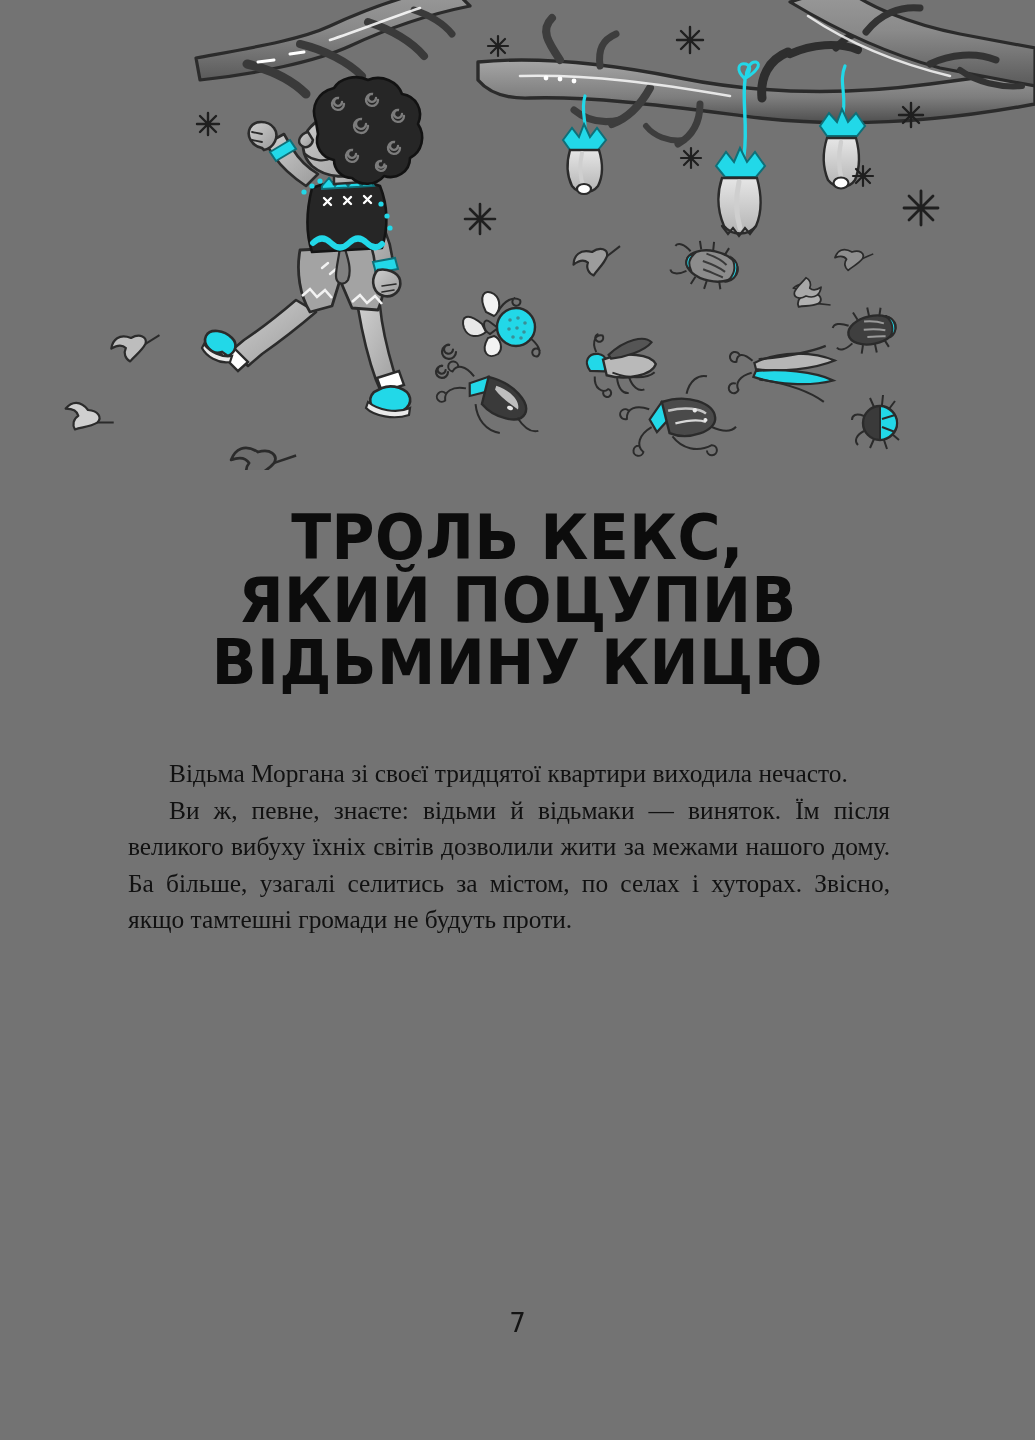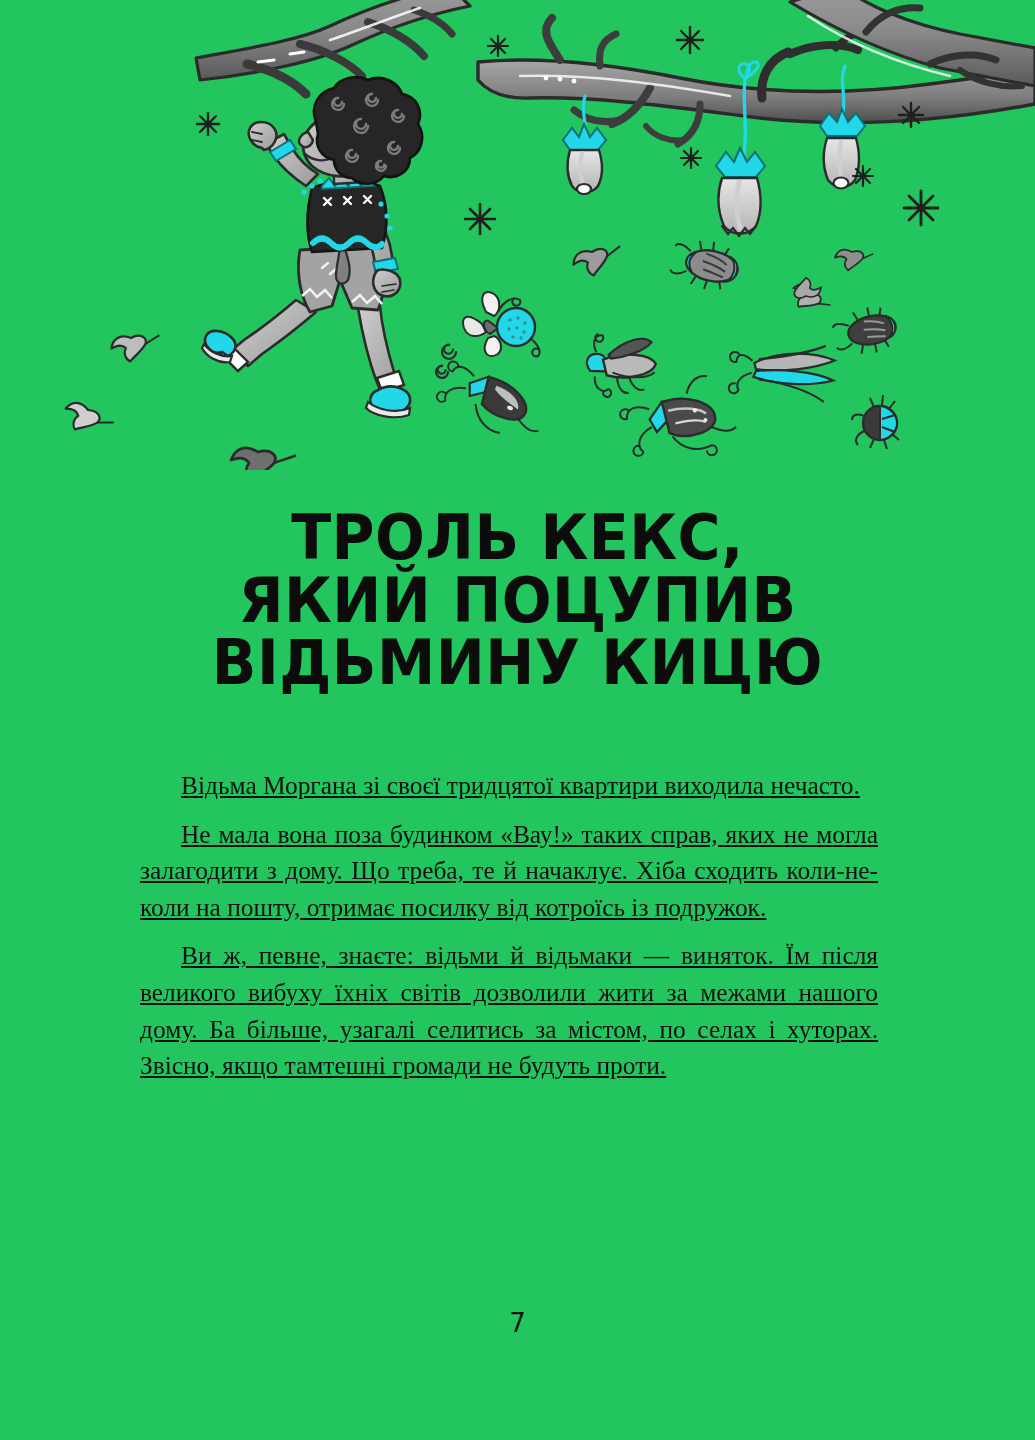--- a/index.html
+++ b/index.html
@@ -5,21 +5,21 @@
 <style>
   html, body {
     margin: 0;
     padding: 0;
     background: #ffffff;
   }
   #page {
     position: relative;
     width: 1035px;
     height: 1440px;
-    background: #22c55e;
+    background: #737373;
     overflow: hidden;
     font-family: "Liberation Serif", "DejaVu Serif", serif;
   }
 
   
   #illustration {
     position: absolute;
     left: 0; top: 0;
     width: 1035px;
     height: 470px;
@@ -52,23 +52,22 @@
     top: 755px;
     width: 762px;
     color: #111111;
     font-size: 25.4px;
     line-height: 36.6px;
     text-align: justify;
     text-justify: inter-word;
     hyphens: manual;
   }
   #body-text p {
-    margin: 12px;
+    margin: 0;
     text-indent: 41px;
-    text-decoration: underline;
   }
 
   
   #page-number {
     position: absolute;
     left: 0;
     top: 1308px;
     width: 1035px;
     text-align: center;
     font-family: "DejaVu Sans", "Liberation Sans", sans-serif;
@@ -454,19 +453,18 @@
   </div>
 
   <h1 id="chapter-title">
     <span class="tline">ТРОЛЬ КЕКС,</span>
     <span class="tline">ЯКИЙ ПОЦУПИВ</span>
     <span class="tline">ВІДЬМИНУ КИЦЮ</span>
   </h1>
 
   <div id="body-text">
     <p>Відьма Моргана зі своєї тридцятої квартири виходила нечасто.</p>
-    <p>Не мала вона поза будинком «Вау!» таких справ, яких не могла залагодити з дому. Що треба, те й начаклує. Хіба сходить коли-не-коли на пошту, отримає посилку від котроїсь із подружок.</p>
     <p>Ви ж, певне, знаєте: відьми й відьмаки — виняток. Їм після великого вибуху їхніх світів дозволили жити за межами нашого дому. Ба більше, узагалі селитись за містом, по селах і хуторах. Звісно, якщо тамтешні громади не будуть проти.</p>
   </div>
 
   <div id="page-number">7</div>
 
 </div>
 
 </body></html>

